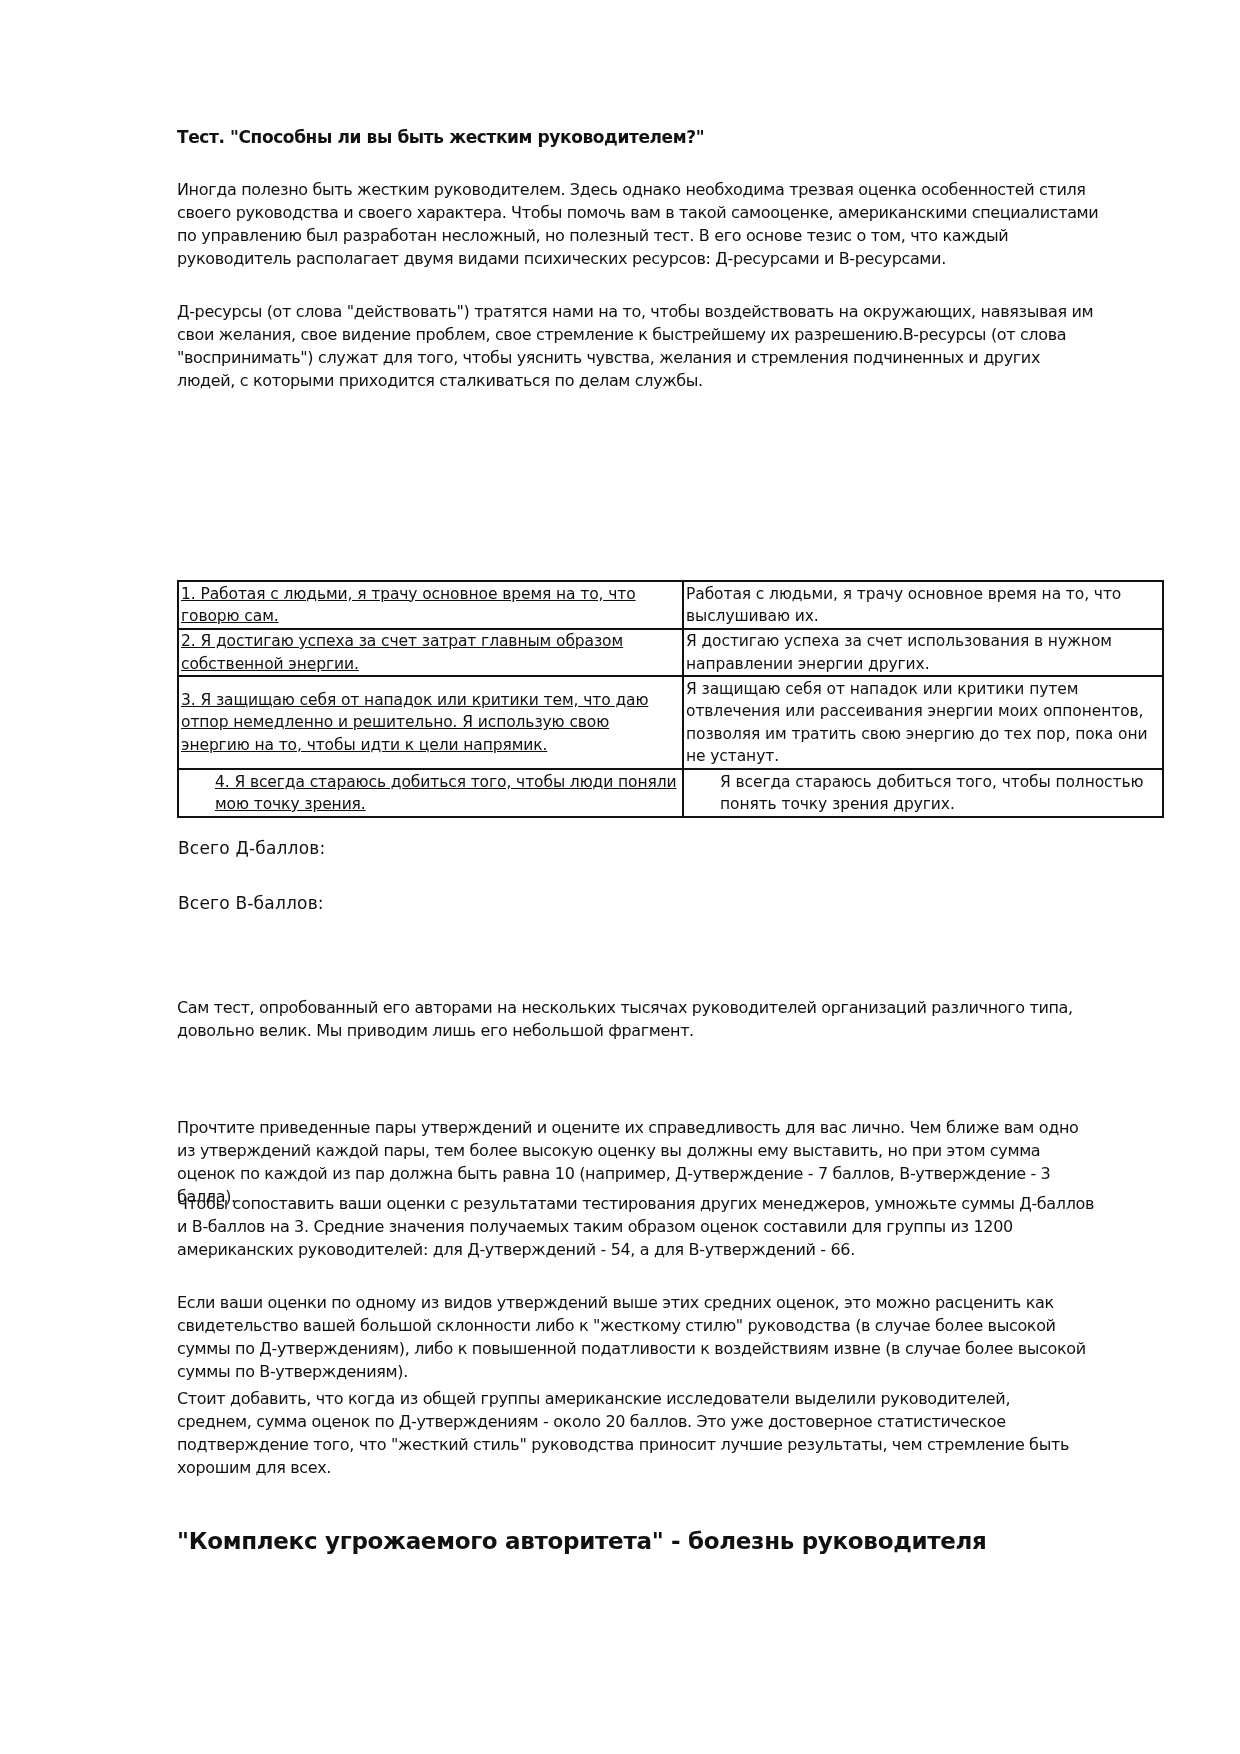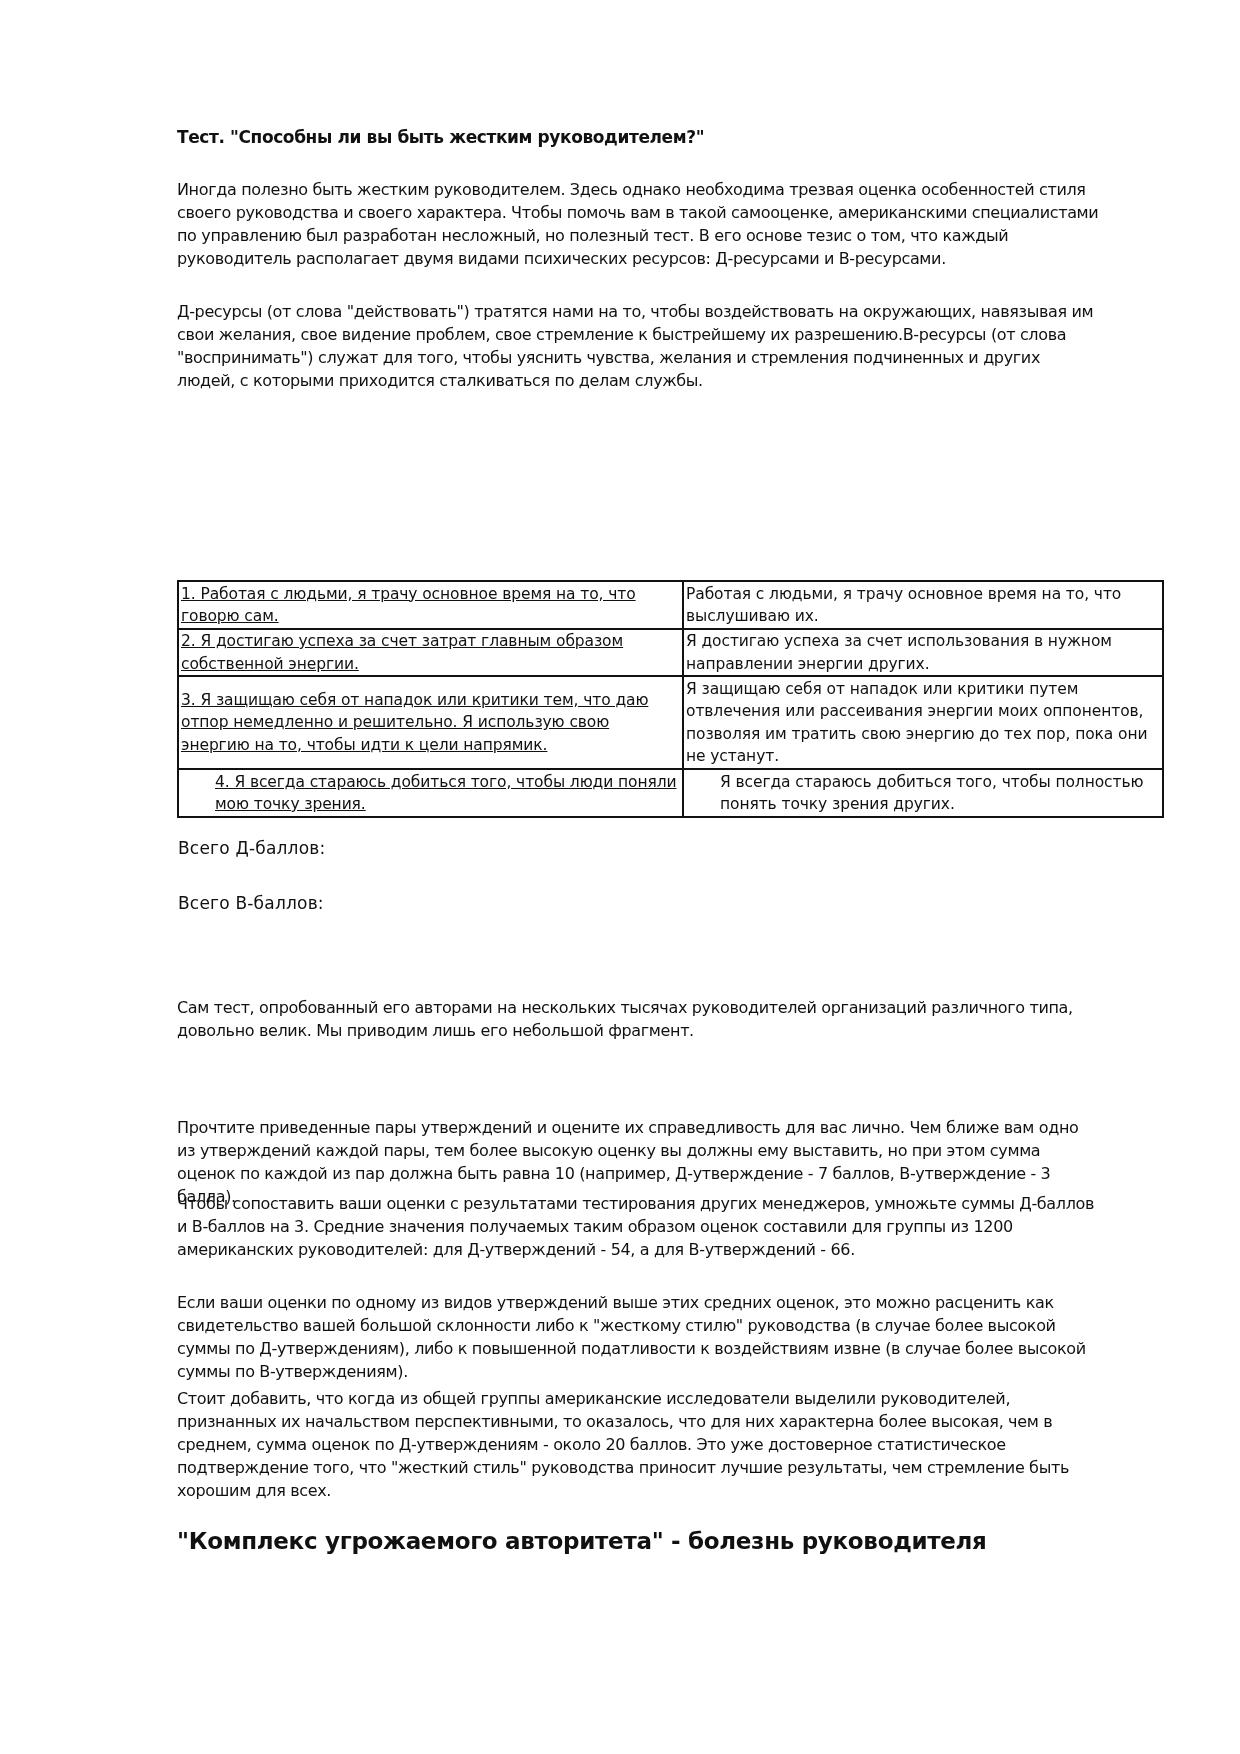--- a/index.html
+++ b/index.html
@@ -154,21 +154,20 @@
 
   <p class="abs para" style="top:1291px;">
     <span class="ln">Если ваши оценки по одному из видов утверждений выше этих средних оценок, это можно расценить как</span>
     <span class="ln">свидетельство вашей большой склонности либо к "жесткому стилю" руководства (в случае более высокой</span>
     <span class="ln">суммы по Д-утверждениям), либо к повышенной податливости к воздействиям извне (в случае более высокой</span>
     <span class="ln">суммы по В-утверждениям).</span>
   </p>
 
   <p class="abs para" style="top:1374px;margin-top:13px;">
     <span class="ln">Стоит добавить, что когда из общей группы американские исследователи выделили руководителей,</span>
-    <span class="ln">признанных их начальством перспективными, то оказалось, что для них характерна более высокая, чем в</span>
     <span class="ln">среднем, сумма оценок по Д-утверждениям - около 20 баллов. Это уже достоверное статистическое</span>
     <span class="ln">подтверждение того, что "жесткий стиль" руководства приносит лучшие результаты, чем стремление быть</span>
     <span class="ln">хорошим для всех.</span>
   </p>
 
   <div class="abs heading2">"Комплекс угрожаемого авторитета" - болезнь руководителя</div>
 
 </div>
 
 </body></html>

